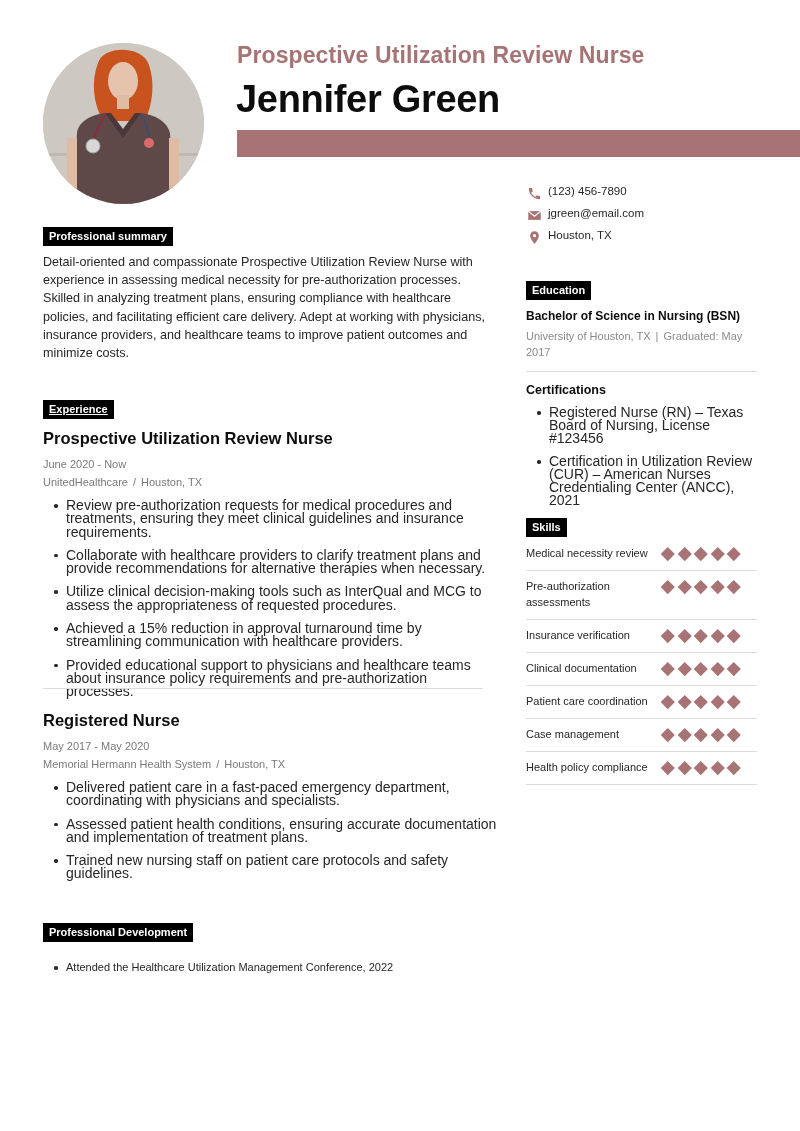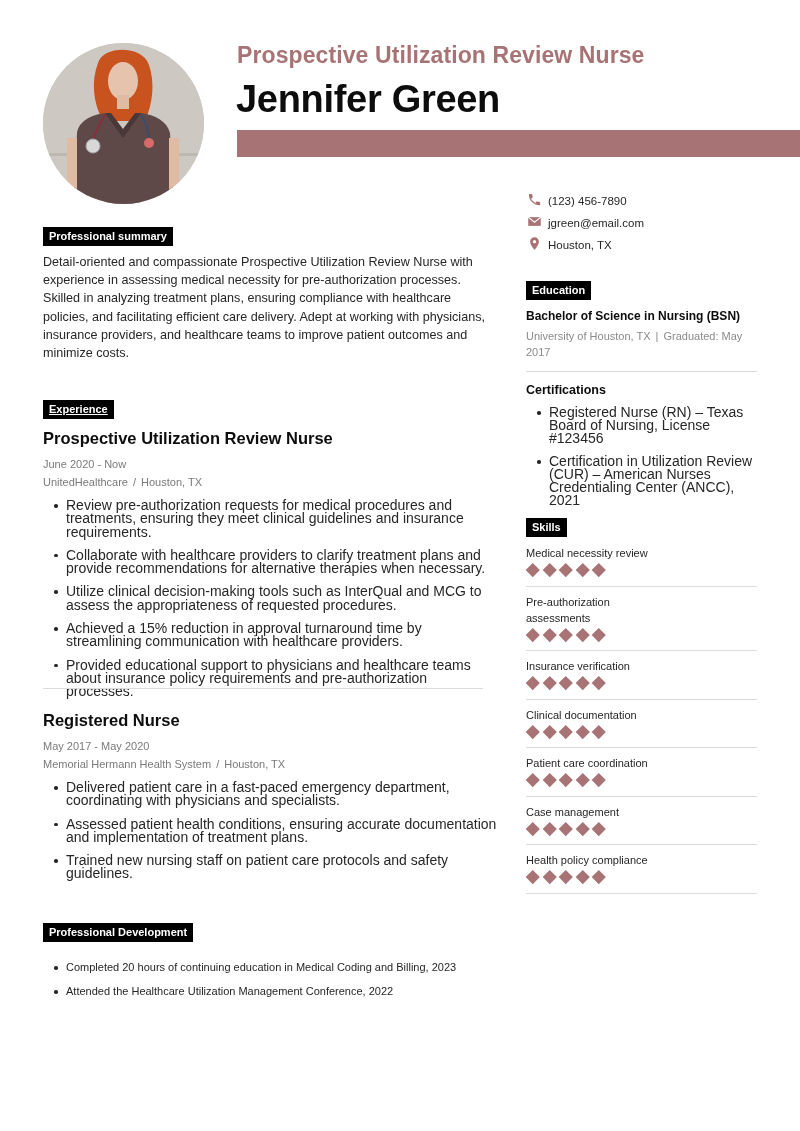--- a/index.html
+++ b/index.html
@@ -39,36 +39,36 @@
     .bullets li { position: relative; padding-left: 14px; font-size: 14px; line-height: 13.3px; color: #262626; margin-bottom: 10px; }
     .bullets li::before { content: ""; position: absolute; left: 2px; top: 5px; width: 3.5px; height: 3.5px; border-radius: 50%; background: #262626; }
 
     .divider-left { position: absolute; left: 43px; top: 688px; width: 440px; height: 1px; background: #dcdcdc; }
 
     .pd-list { position: absolute; left: 43px; top: 961px; width: 460px; list-style: none; padding-left: 9px; }
     .pd-list li { position: relative; padding-left: 14px; font-size: 11px; line-height: 13px; color: #262626; margin-bottom: 11px; }
     .pd-list li::before { content: ""; position: absolute; left: 2px; top: 5px; width: 3.5px; height: 3.5px; border-radius: 50%; background: #262626; }
 
     .contact { position: absolute; left: 526px; top: 185px; }
-    .contact-row { display: flex; align-items: flex-end; height: 22px; font-size: 11.5px; color: #262626; }
+    .contact-row { display: flex; align-items: flex-start; height: 22px; font-size: 11.5px; color: #262626; }
     .contact-row .ic { width: 16px; height: 16px; margin-right: 6px; display: flex; align-items: center; justify-content: center; }
     .contact-row .ic svg { width: 15px; height: 15px; }
 
     .edu-degree { position: absolute; left: 526px; top: 309px; font-size: 12px; font-weight: 700; color: #0d0d0d; }
     .edu-meta { position: absolute; left: 526px; top: 328px; width: 235px; font-size: 11px; line-height: 16px; color: #8a8a8a; }
     .edu-meta .pipe { color: #8a8a8a; padding: 0 2px; }
     .divider-right { position: absolute; left: 526px; width: 231px; height: 1px; background: #dcdcdc; }
 
     .cert-title { position: absolute; left: 526px; top: 383px; font-size: 12.5px; font-weight: 700; color: #0d0d0d; }
     .cert-list { position: absolute; left: 526px; top: 406px; width: 240px; list-style: none; padding-left: 9px; }
     .cert-list li { position: relative; padding-left: 14px; font-size: 14px; line-height: 13px; color: #262626; margin-bottom: 10px; }
     .cert-list li::before { content: ""; position: absolute; left: 2px; top: 5px; width: 3.5px; height: 3.5px; border-radius: 50%; background: #262626; }
 
     .skills { position: absolute; left: 526px; top: 538px; width: 231px; }
-    .skill-row { display: flex; justify-content: flex-start; align-items: flex-start; border-bottom: 1px solid #dcdcdc; padding: 7px 0 9px 0; flex-direction: column; }
+    .skill-row { display: flex; justify-content: flex-start; align-items: flex-start; border-bottom: 1px solid #dcdcdc; padding: 7px 0 9px 0; }
     .skill-name { font-size: 11px; line-height: 16px; color: #262626; width: 135px; }
     .skill-dots { display: flex; gap: 3px; margin-right: 3px; padding-top: 2px; }
     .diamond { width: 9.5px; height: 9.5px; background: #a87374; transform: rotate(45deg); margin: 2px 2px; }
   </style>
 </head>
 <body>
 
 <div class="photo" title="Profile photo of a nurse in brown scrubs with a stethoscope">
   <svg viewBox="0 0 161 161">
     <rect width="161" height="161" fill="#cdc8c1"></rect>
@@ -150,21 +150,20 @@
   </div>
   <ul class="bullets">
     <li>Delivered patient care in a fast-paced emergency department, coordinating with physicians and specialists.</li>
     <li>Assessed patient health conditions, ensuring accurate documentation and implementation of treatment plans.</li>
     <li>Trained new nursing staff on patient care protocols and safety guidelines.</li>
   </ul>
 </div>
 
 <div class="section-tag" style="left:43px; top:923px;text-align:center;">Professional Development</div>
 <ul class="pd-list">
-  <li>Completed 20 hours of continuing education in Medical Coding and Billing, 2023</li>
   <li>Attended the Healthcare Utilization Management Conference, 2022</li>
 </ul>
 
 <div class="section-tag" style="left:526px; top:281px;">Education</div>
 <div class="edu-degree">Bachelor of Science in Nursing (BSN)</div>
 <div class="edu-meta">
   <span>University of Houston, TX</span>
   <span class="pipe">|</span>
   <span>Graduated: May 2017</span>
 </div>

